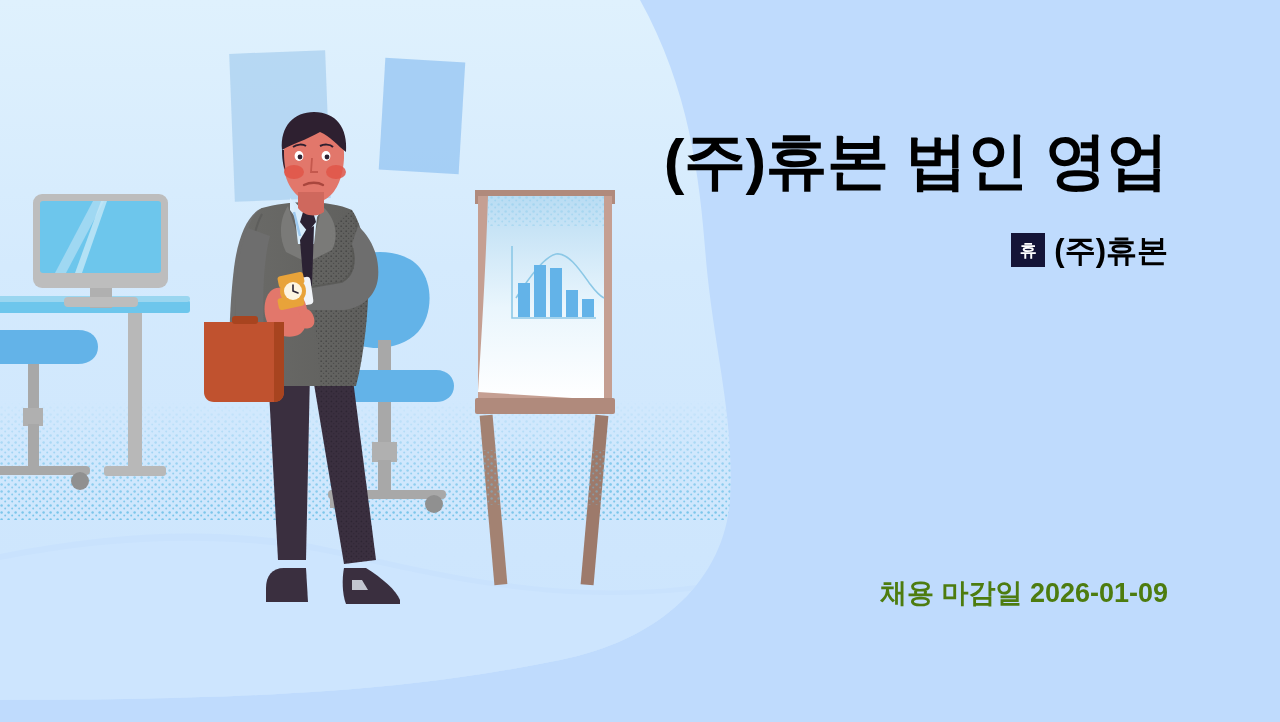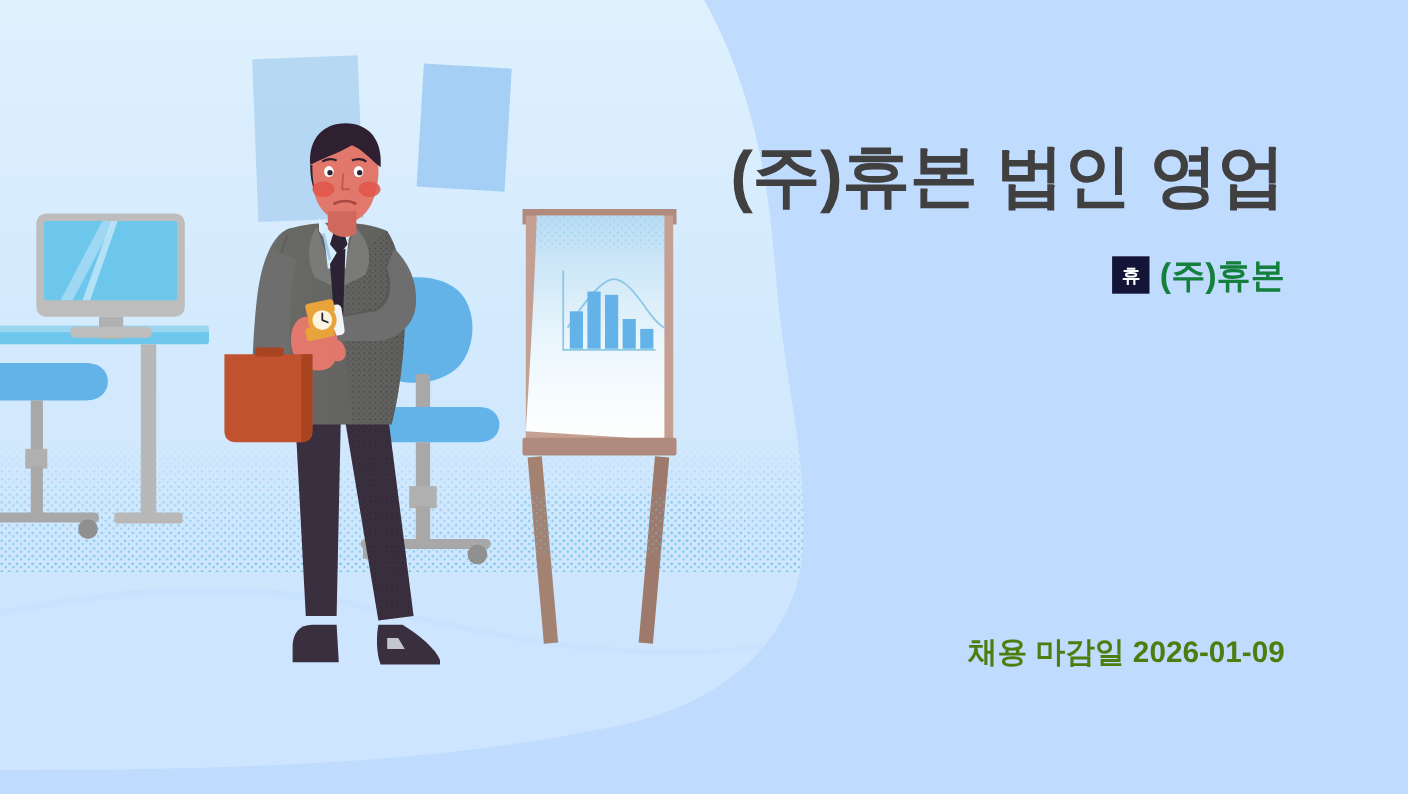--- a/index.html
+++ b/index.html
@@ -29,21 +29,21 @@
     pointer-events:none;
   }
   .title{
     position:absolute;
     right:0; top:126px;
     width:608px;
     text-align:right;
     font-size:62px;
     font-weight:700;
     letter-spacing:-0.5px;
-    color:#404040;
+    color:#000000;
     line-height:1.12;
     white-space:nowrap;
     pointer-events:auto;
   }
   .company-row{
     position:absolute;
     right:0; top:233px;
     display:flex;
     align-items:center;
     justify-content:flex-end;
@@ -59,21 +59,21 @@
     font-weight:600;
     display:flex;
     align-items:center;
     justify-content:center;
     line-height:1;
     flex:0 0 auto;
   }
   .company-name{
     font-size:31px;
     font-weight:700;
-    color:#15803d;
+    color:#000000;
     white-space:nowrap;
     line-height:1;
   }
   .deadline{
     position:absolute;
     right:0; top:575px;
     width:608px;
     text-align:right;
     font-size:27px;
     font-weight:700;

